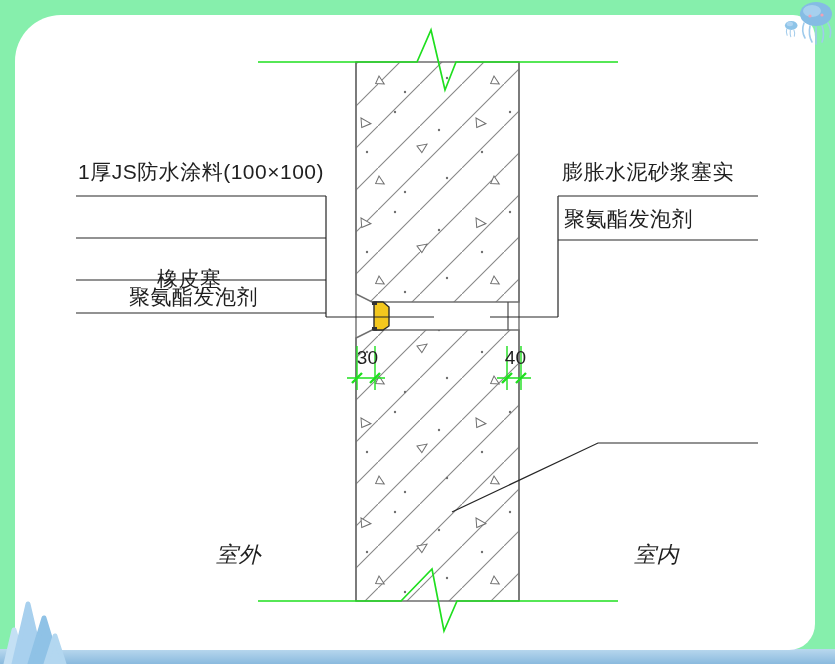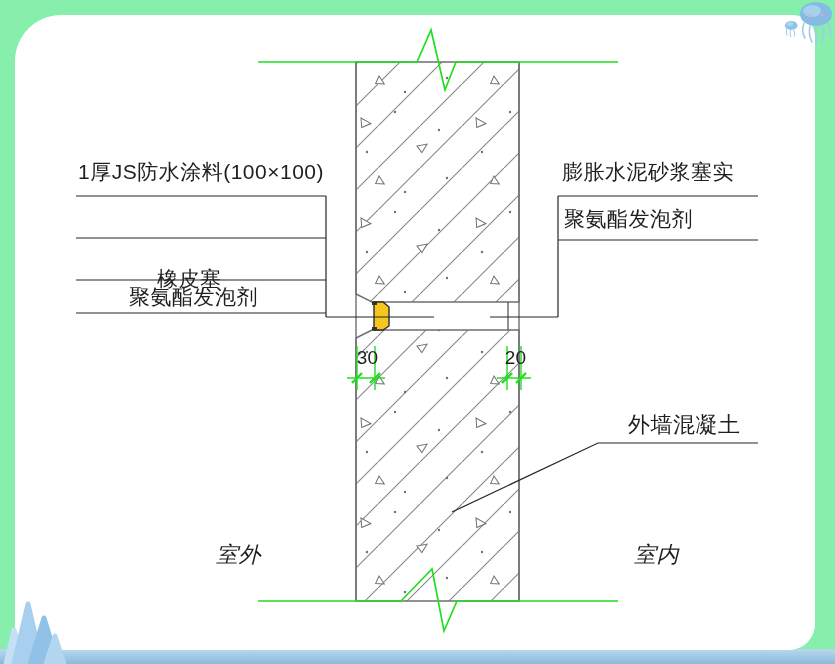--- a/index.html
+++ b/index.html
@@ -93,26 +93,25 @@
     </g>
   </svg>
 
   <div class="lbl" style="left:78px;top:160px;">1厚JS防水涂料(100×100)</div>
   <div class="lbl" style="left:157px;top:267px;">橡皮塞</div>
   <div class="lbl" style="left:129px;top:285px;">聚氨酯发泡剂</div>
 
   <div class="lbl" style="left:562px;top:160px;">膨胀水泥砂浆塞实</div>
   <div class="lbl" style="left:564px;top:207px;">聚氨酯发泡剂</div>
 
-  <div class="lbl big" style="left:628px;top:412px;">外墙混凝土</div>
   <div class="lbl big" style="left:216px;top:542px;font-style:italic;">室外</div>
   <div class="lbl big" style="left:634px;top:542px;font-style:italic;">室内</div>
 
   <div class="dim" style="left:354px;top:347px;">30</div>
-  <div class="dim" style="left:502px;top:347px;">20</div>
+  <div class="dim" style="left:502px;top:347px;">40</div>
 
   <svg class="deco" style="left:770px;top:0;width:65px;height:60px;" viewBox="0 0 65 60">
     <g>
       <ellipse cx="46" cy="14" rx="16" ry="12" fill="#85bce4"></ellipse>
       <ellipse cx="42" cy="11" rx="9" ry="6" fill="#aed4f0" opacity="0.8"></ellipse>
       <circle cx="40" cy="16" r="1.6" fill="#f2a0b4"></circle>
       <circle cx="52" cy="15" r="1.6" fill="#f2a0b4"></circle>
       <g stroke="#9fcbec" stroke-width="1.6" fill="none" stroke-linecap="round">
         <path d="M34,23 q-3,8 1,15"></path>
           <path d="M40,26 q-2,9 2,16"></path>

